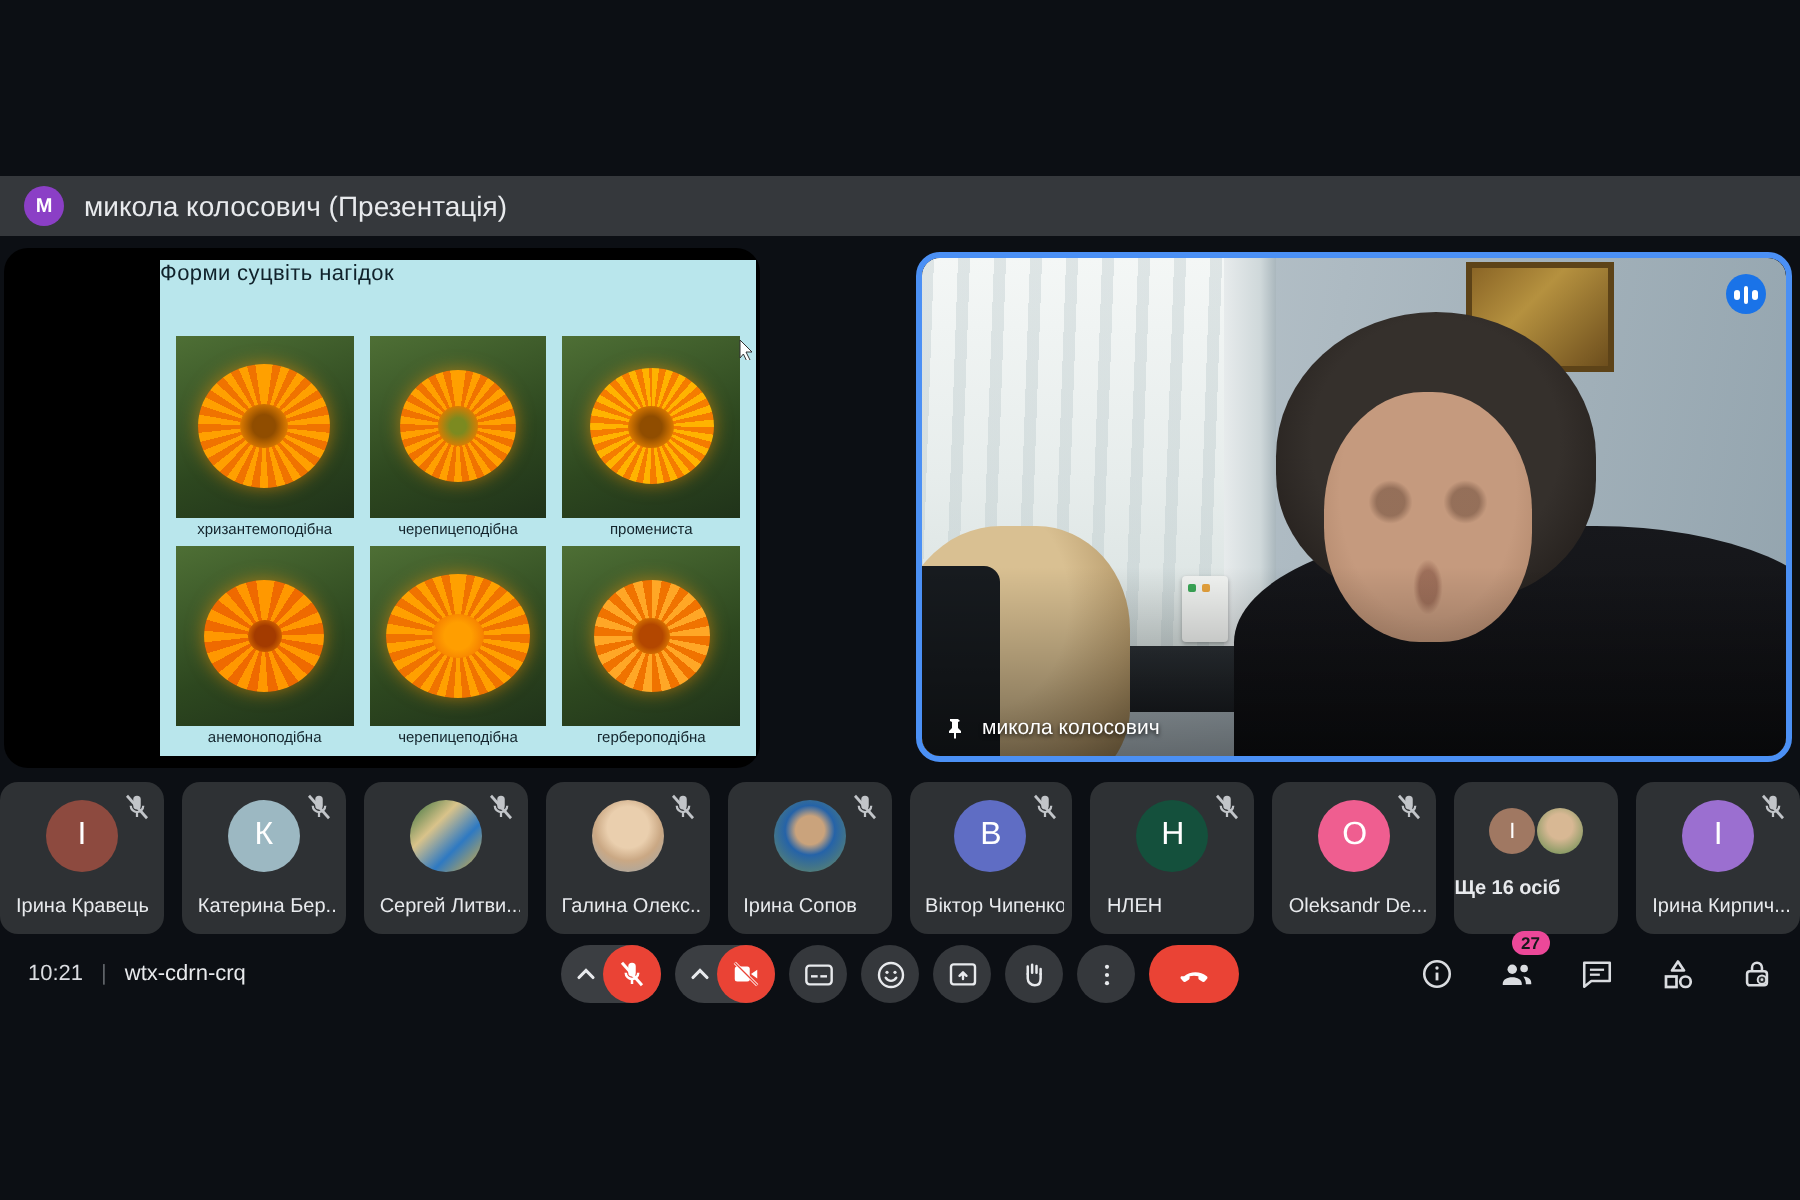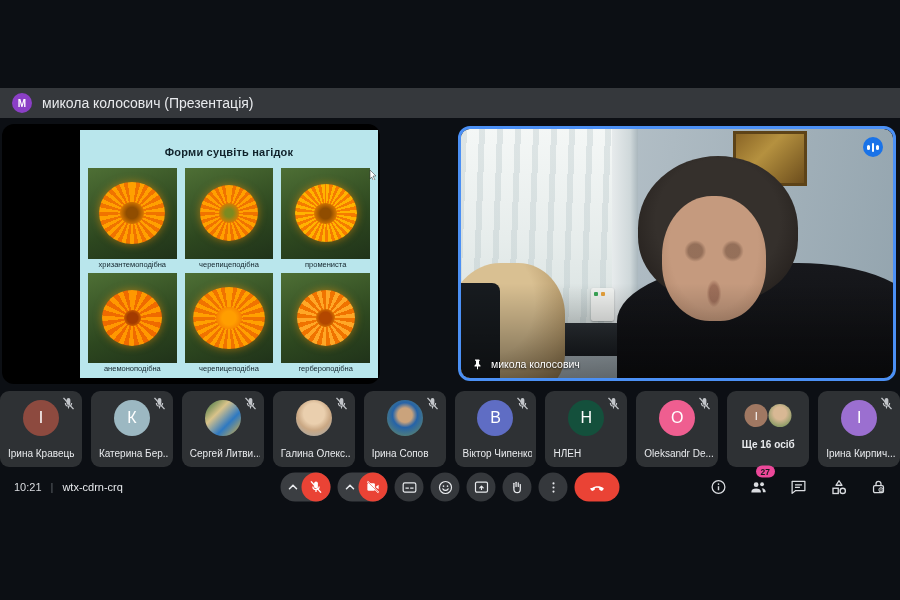--- a/index.html
+++ b/index.html
@@ -13,22 +13,22 @@
   .header-avatar { width:20px; height:20px; border-radius:50%; background:#8b3fc6;
                    display:flex; align-items:center; justify-content:center;
                    font-size:10px; font-weight:bold; color:#fff; }
   .header-label { font-size:14px; color:#e8eaed; }
 
   
   .present-tile { position:absolute; left:2px; top:124px; width:378px; height:260px;
                   background:#000; border-radius:12px; }
   .slide { position:absolute; left:78px; top:6px; width:298px; height:248px;
            background:#b9e6ec; overflow:hidden; }
-  .slide-title { text-align:center; font-size:11px; font-weight:bold; color:#10222b;
-                 padding-top:16px; letter-spacing:.2px; }
+  .slide-title { text-align:left; font-size:11px; font-weight:normal; color:#10222b;
+                 padding-top:1px; letter-spacing:.2px; }
   .slide-grid { position:absolute; left:8px; right:8px; top:38px; bottom:4px;
                 display:grid; grid-template-columns:repeat(3,1fr);
                 grid-template-rows:1fr 1fr; column-gap:8px; row-gap:3px; }
   .cell { display:flex; flex-direction:column; min-height:0; }
   .photo { flex:1; position:relative; overflow:hidden;
            background:linear-gradient(160deg,#4e6f35 0%,#2d471f 60%,#20331a 100%); }
   .photo-label { font-size:7.5px; color:#13242c; text-align:center; padding-top:1px; height:11px; }
   .flower { position:absolute; left:50%; top:50%; transform:translate(-50%,-50%);
             border-radius:50%;
             background:repeating-conic-gradient(#ffa000 0 8deg, #f07300 8deg 16deg);
@@ -94,21 +94,21 @@
                display:flex; gap:9px; }
   .tile { flex:1; position:relative; background:#2e3134; border-radius:9px; }
   .tile-mic { position:absolute; top:5px; right:6px; width:15px; height:15px; opacity:.92; }
   .tile-avatar { position:absolute; left:50%; top:9px; transform:translateX(-50%);
                  width:36px; height:36px; border-radius:50%; color:#fff; font-size:16px;
                  display:flex; align-items:center; justify-content:center; overflow:hidden; }
   .tile-avatar.small-left  { width:23px; height:23px; left:calc(50% - 12px); top:13px; font-size:11px; }
   .tile-avatar.small-right { width:23px; height:23px; left:calc(50% + 12px); top:13px; }
   .tile-name { position:absolute; left:8px; bottom:8px; right:4px; font-size:10px; color:#e8eaed;
                white-space:nowrap; overflow:hidden; }
-  .tile.overflow .tile-name { left:0; right:0; bottom:17px; text-align:center; font-weight:bold; }
+  .tile.overflow .tile-name { left:0; right:0; bottom:17px; font-weight:bold; }
 
   
   .toolbar { position:absolute; left:0; top:468px; width:900px; height:38px; }
   .toolbar-left { position:absolute; left:14px; top:50%; transform:translateY(-50%);
                   display:flex; align-items:center; gap:9px; font-size:11px; }
   .toolbar-time { color:#dadce0; } .toolbar-sep { color:#5f6368; } .toolbar-code { color:#e8eaed; }
   .ctl-row { position:absolute; left:50%; top:50%; transform:translate(-50%,-50%);
              display:flex; align-items:center; gap:7px; }
   .ctl-pill { height:29px; border-radius:15px; background:#3b3e42; display:flex; align-items:center;
               padding-left:7px; }

